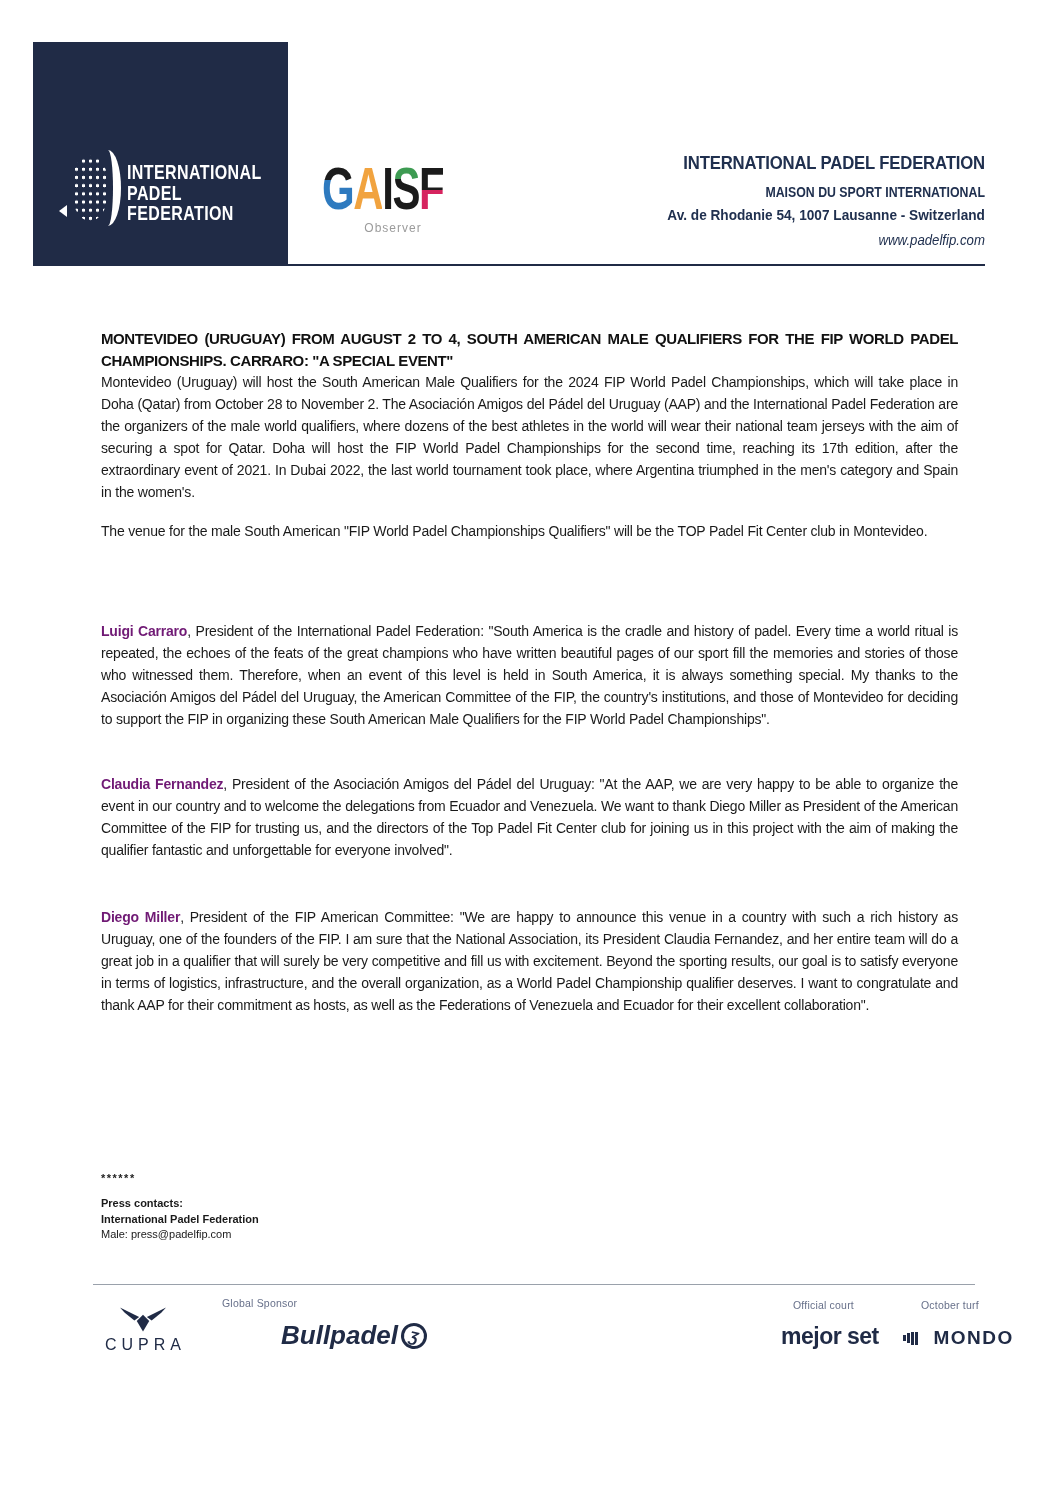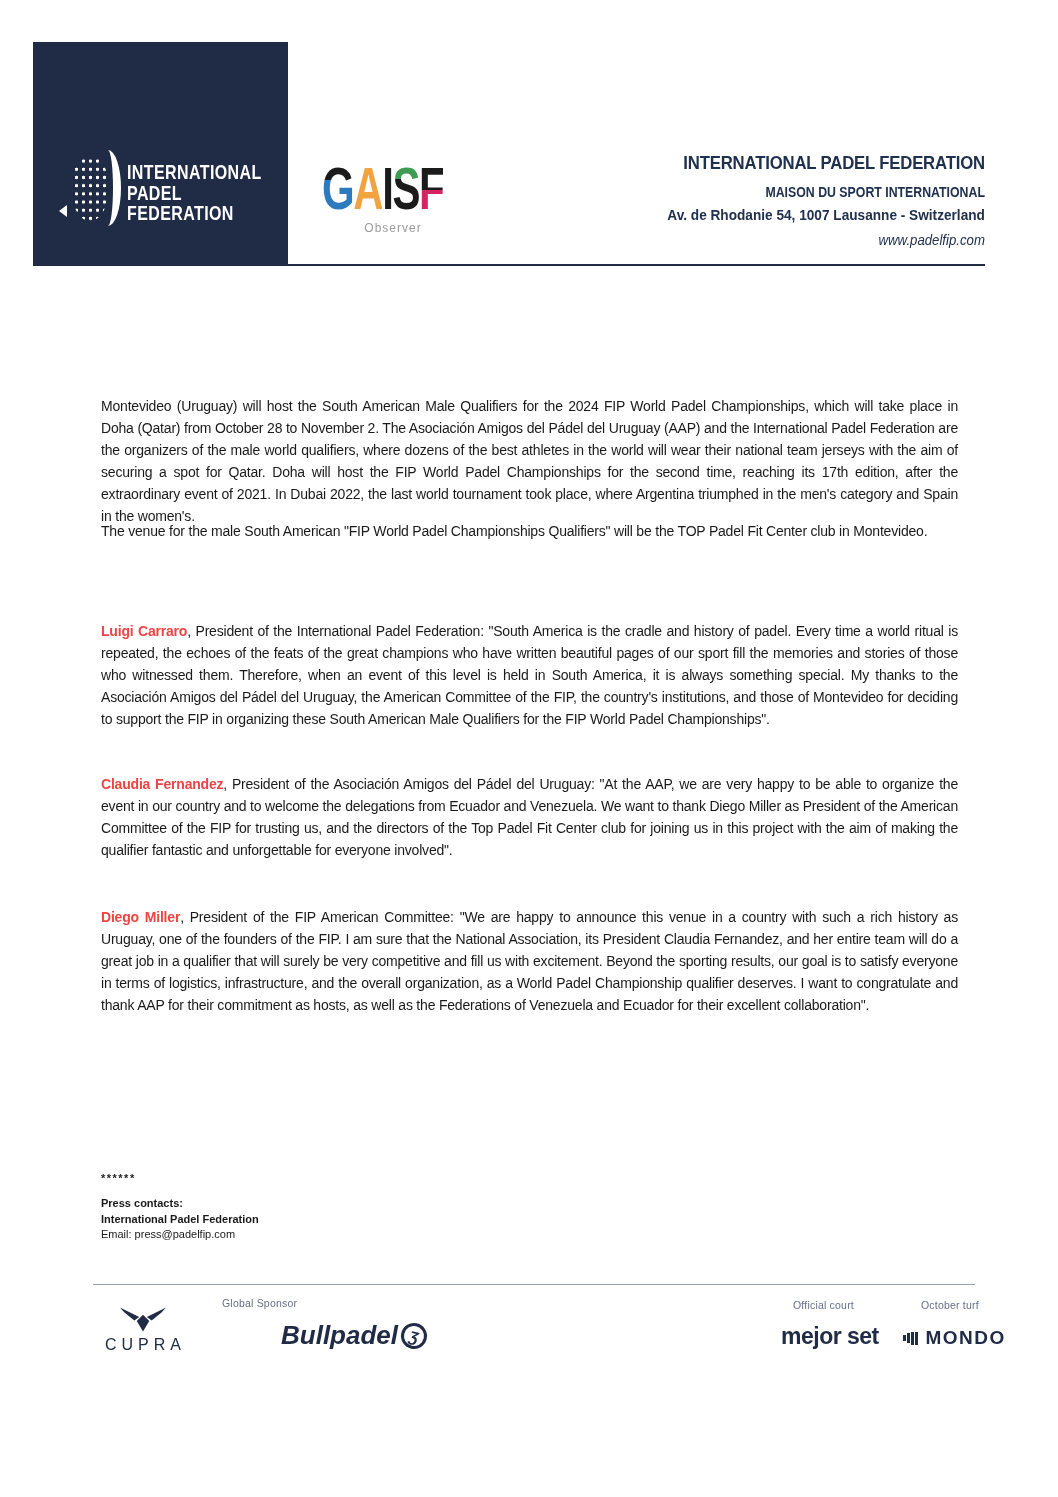--- a/index.html
+++ b/index.html
@@ -41,22 +41,22 @@
   .addr-street { font-size:15.5px; font-weight:700; margin-bottom:7px; white-space:nowrap; }
   .addr-web { font-size:15px; font-style:italic; white-space:nowrap; }
 
   .header-rule { position:absolute; left:288px; top:264px; width:697px; height:2px; background:#202b46; }
 
   
   .headline { position:absolute; left:101px; top:328px; width:857px; font-size:15px; font-weight:700;
     line-height:22px; letter-spacing:-0.4px; color:#111; text-align:justify; }
   .para { position:absolute; left:101px; width:857px; font-size:14px; line-height:22px;
     letter-spacing:-0.2px; color:#1a1a1a; text-align:justify; }
-  .para b { font-weight:700; color:#ef4444; }
-  .p1 { top:395px; } .p2 { top:520px; } .p3 { top:620px; } .p4 { top:773px; } .p5 { top:906px; }
+  .para b { font-weight:700; color:#701a75; }
+  .p1 { top:371px; } .p2 { top:520px; } .p3 { top:620px; } .p4 { top:773px; } .p5 { top:906px; }
 
   .asterisks { position:absolute; left:101px; top:1172px; font-size:11px; font-weight:700;
     letter-spacing:1.5px; color:#222; }
   .press { position:absolute; left:101px; top:1196px; font-size:11px; line-height:15.5px; color:#1a1a1a; }
   .press .b { font-weight:700; }
 
   
   .footer-rule { position:absolute; left:93px; top:1284px; width:882px; height:1px; background:#9aa1ab; }
   .sponsor-label { position:absolute; font-size:10.5px; color:#67708a; letter-spacing:0.2px; white-space:nowrap; }
   .lbl-global { left:222px; top:1297px; }
@@ -69,21 +69,21 @@
 
   .bullpadel { position:absolute; left:281px; top:1320px; display:flex; align-items:center;
     color:#202b46; font-style:italic; font-weight:800; font-size:26px; letter-spacing:0; white-space:nowrap; }
   .bp-badge { width:26px; height:26px; border:3px solid #202b46; border-radius:50%; margin-left:3px;
     display:flex; align-items:center; justify-content:center; font-size:15px; font-weight:800;
     transform:rotate(12deg); flex:0 0 auto; }
 
   .mejorset { position:absolute; left:781px; top:1323px; font-size:23px; font-weight:700;
     letter-spacing:-0.5px; color:#202b46; white-space:nowrap; }
 
-  .mondo { position:absolute; left:903px; top:1327px; display:flex; align-items:center; gap:8px; color:#202b46; }
+  .mondo { position:absolute; left:903px; top:1327px; display:flex; align-items:center; gap:16px; color:#202b46; }
   .mondo-bars { display:inline-flex; align-items:center; gap:1.5px; }
   .mondo-bars i { display:block; width:2.5px; background:#202b46; }
   .mb1 { height:6px; } .mb2 { height:10px; } .mb3 { height:13px; } .mb4 { height:13px; }
   .mondo-text { font-size:19px; font-weight:800; letter-spacing:1.5px; white-space:nowrap; }
 </style>
 </head>
 <body>
 
 <div class="page">
 
@@ -111,37 +111,38 @@
 
   <div class="addr">
     <div class="addr-org">INTERNATIONAL PADEL FEDERATION</div>
     <div class="addr-building">MAISON DU SPORT INTERNATIONAL</div>
     <div class="addr-street">Av. de Rhodanie 54, 1007 Lausanne - Switzerland</div>
     <div class="addr-web">www.padelfip.com</div>
   </div>
 
   <div class="header-rule"></div>
 
+  <div class="headline">MONTEVIDEO (URUGUAY) FROM AUGUST 2 TO 4, SOUTH AMERICAN MALE QUALIFIERS FOR THE FIP WORLD PADEL CHAMPIONSHIPS. CARRARO: "A SPECIAL EVENT"</div>
 
   <p class="para p1"><b></b><span>Montevideo (Uruguay) will host the South American Male Qualifiers for the 2024 FIP World Padel Championships, which will take place in Doha (Qatar) from October 28 to November 2. The Asociación Amigos del Pádel del Uruguay (AAP) and the International Padel Federation are the organizers of the male world qualifiers, where dozens of the best athletes in the world will wear their national team jerseys with the aim of securing a spot for Qatar. Doha will host the FIP World Padel Championships for the second time, reaching its 17th edition, after the extraordinary event of 2021. In Dubai 2022, the last world tournament took place, where Argentina triumphed in the men's category and Spain in the women's.</span></p>
 
   <p class="para p2"><b></b><span>The venue for the male South American "FIP World Padel Championships Qualifiers" will be the TOP Padel Fit Center club in Montevideo.</span></p>
 
   <p class="para p3"><b>Luigi Carraro</b><span>, President of the International Padel Federation: "South America is the cradle and history of padel. Every time a world ritual is repeated, the echoes of the feats of the great champions who have written beautiful pages of our sport fill the memories and stories of those who witnessed them. Therefore, when an event of this level is held in South America, it is always something special. My thanks to the Asociación Amigos del Pádel del Uruguay, the American Committee of the FIP, the country's institutions, and those of Montevideo for deciding to support the FIP in organizing these South American Male Qualifiers for the FIP World Padel Championships".</span></p>
 
   <p class="para p4"><b>Claudia Fernandez</b><span>, President of the Asociación Amigos del Pádel del Uruguay: "At the AAP, we are very happy to be able to organize the event in our country and to welcome the delegations from Ecuador and Venezuela. We want to thank Diego Miller as President of the American Committee of the FIP for trusting us, and the directors of the Top Padel Fit Center club for joining us in this project with the aim of making the qualifier fantastic and unforgettable for everyone involved".</span></p>
 
   <p class="para p5"><b>Diego Miller</b><span>, President of the FIP American Committee: "We are happy to announce this venue in a country with such a rich history as Uruguay, one of the founders of the FIP. I am sure that the National Association, its President Claudia Fernandez, and her entire team will do a great job in a qualifier that will surely be very competitive and fill us with excitement. Beyond the sporting results, our goal is to satisfy everyone in terms of logistics, infrastructure, and the overall organization, as a World Padel Championship qualifier deserves. I want to congratulate and thank AAP for their commitment as hosts, as well as the Federations of Venezuela and Ecuador for their excellent collaboration".</span></p>
 
   <div class="asterisks">******</div>
 
   <div class="press">
     <div class="b">Press contacts:</div>
     <div class="b">International Padel Federation</div>
-    <div>Email: press@padelfip.com</div>
+    <div>Male: press@padelfip.com</div>
   </div>
 
   <div class="footer-rule"></div>
 
   <div class="sponsor-label lbl-global">Global Sponsor</div>
   <div class="sponsor-label lbl-court">Official court</div>
   <div class="sponsor-label lbl-turf">October turf</div>
 
   <div class="cupra">
     <svg width="48" height="27" viewBox="0 0 50 27">

